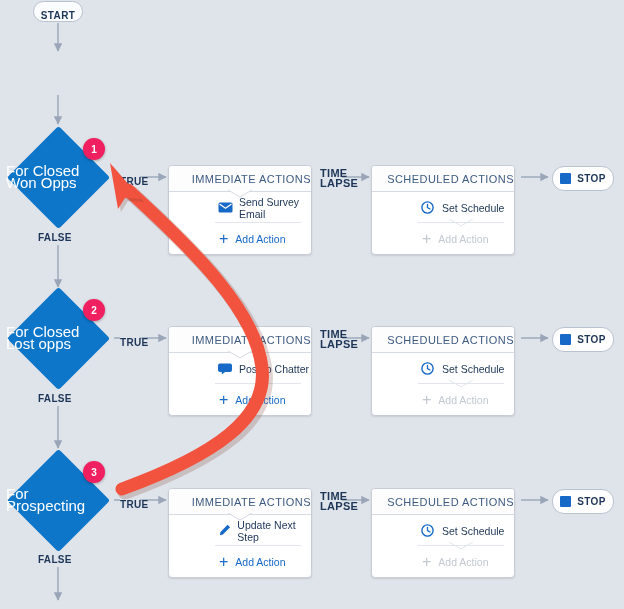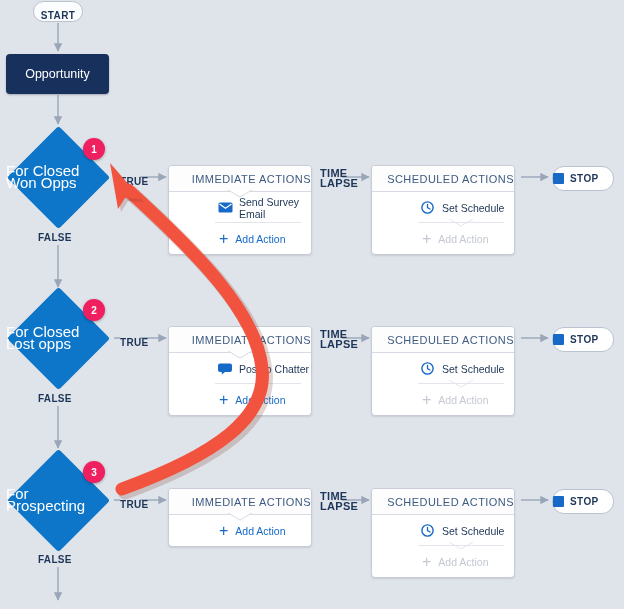--- a/index.html
+++ b/index.html
@@ -93,21 +93,21 @@
   
   .timelapse{
     position:absolute;font-size:11px;font-weight:bold;color:#1d3557;
     line-height:10px;letter-spacing:.3px;
   }
 
   
   .stop-pill{
     position:absolute;width:60px;height:23px;
     border:1.5px solid #b9c2cf;border-radius:12px;background:#ffffff;
-    display:flex;align-items:center;justify-content:flex-start;gap:6px;
+    display:flex;align-items:center;justify-content:center;gap:6px;
     font-size:10px;font-weight:bold;color:#1d3557;letter-spacing:.4px;
   }
   .stop-sq{width:11px;height:11px;background:#1769c8;border-radius:1px;}
 
   
   .ovl{position:absolute;left:0;top:0;width:624px;height:609px;pointer-events:none;}
 </style>
 </head>
 <body>
 
@@ -146,23 +146,20 @@
       <line x1="114" y1="177" x2="120" y2="177"></line>
       <line x1="114" y1="338" x2="120" y2="338"></line>
       <line x1="114" y1="500" x2="120" y2="500"></line>
     </g>
   </svg>
 
   <div class="node start-pill">
     <span>START</span>
   </div>
 
-  <div class="node object-box">
-    <span>Opportunity</span>
-  </div>
 
   <div class="node diamond-wrap" style="left:0px;top:125px;">
     <div class="diamond"></div>
     <div class="diamond-label">For Closed Won Opps</div>
     <div class="badge" style="left:83px;top:13px;">1</div>
   </div>
   <div class="branch-label" style="left:120px;top:176px;">TRUE</div>
   <div class="branch-label" style="left:38px;top:232px;">FALSE</div>
 
   <div class="panel" style="left:168px;top:165px;">
@@ -287,20 +284,28 @@
   </div>
   <div class="branch-label" style="left:120px;top:499px;">TRUE</div>
   <div class="branch-label" style="left:38px;top:554px;">FALSE</div>
 
   <div class="panel" style="left:168px;top:488px;">
     <div class="panel-head">
       <span>IMMEDIATE ACTIONS</span>
       <svg width="24" height="8" style="position:absolute;left:50%;margin-left:-12px;top:24px;">
           <path d="M0,0 L12,7 L24,0" fill="#fff" stroke="#d6dae2" stroke-width="1"></path>
         </svg>
+    </div>
+    <div class="panel-row sep">
+      <span class="ic">
+        <svg width="13" height="13" viewBox="0 0 13 13">
+            <path d="M9.6,0.8 l2.5,2.5 -7.2,7.2 -3.1,0.7 0.7,-3.1 z" fill="#1769c8"></path>
+          </svg>
+      </span>
+      <span>Update Next Step</span>
     </div>
     <div class="panel-row add-row">
       <span class="plus">+</span>
       <span>Add Action</span>
     </div>
   </div>
 
   <div class="timelapse" style="left:320px;top:491px;">
     <div>TIME</div>
     <div>LAPSE</div>

